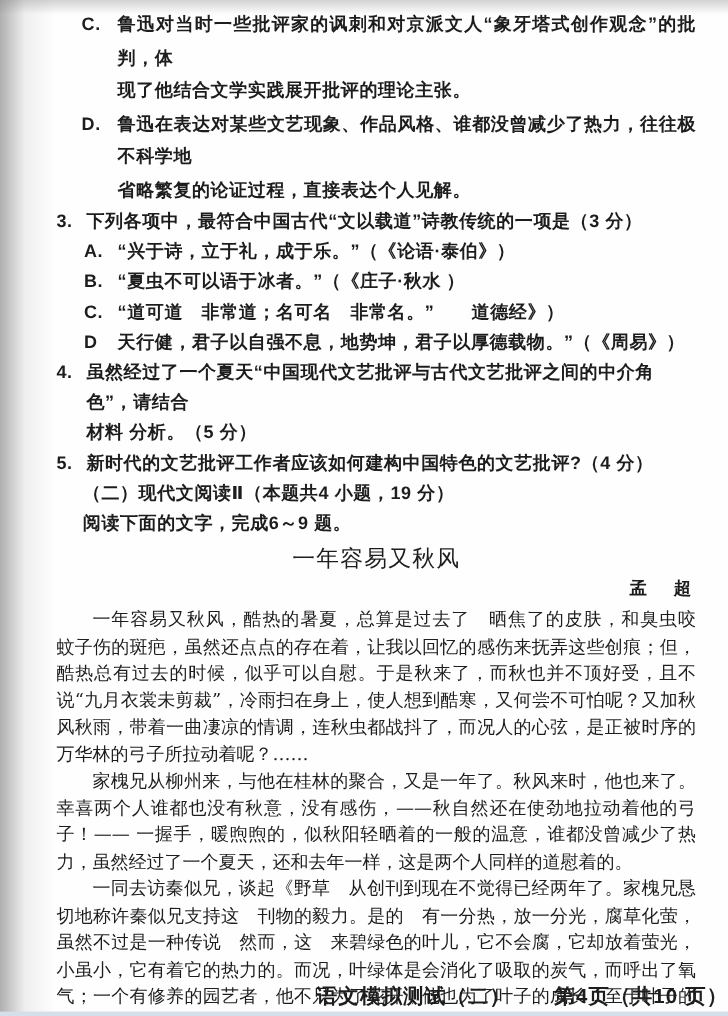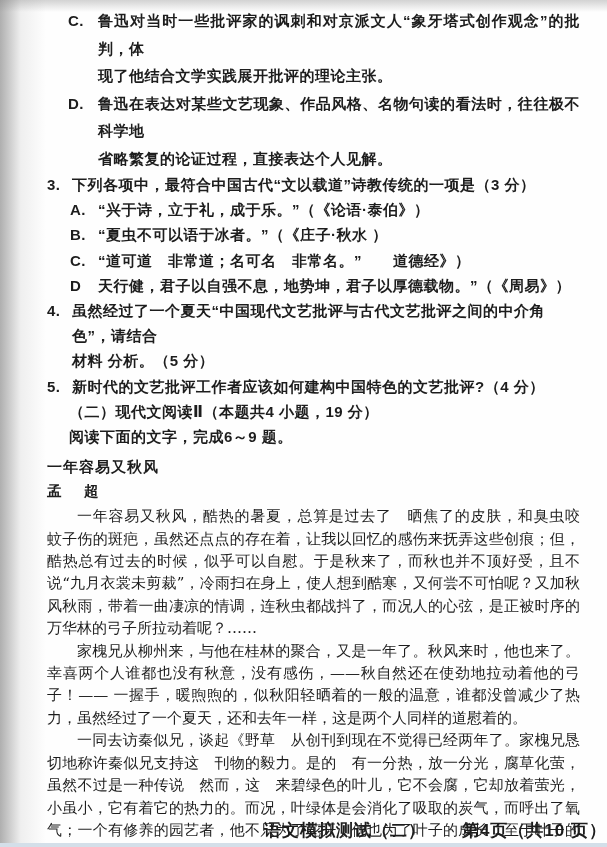--- a/index.html
+++ b/index.html
@@ -34,22 +34,22 @@
   .optrow .otext  { flex:1; text-align:justify; word-break:break-all; }
   .qrow { display:flex; line-height:25.2px; }
   .qrow .qnum { flex:0 0 25px; }
   .qrow .qtext { flex:1; word-break:break-all; }
   .q3opt { display:flex; margin-left:23px; line-height:25.2px; }
   .q3opt .olabel { flex:0 0 28px; }
   .q3opt .otext { flex:1; word-break:break-all; }
   .secline { margin-left:22px; line-height:25.2px; }
   .textlabel { margin-left:10px; line-height:25.2px; }
   
-  .essay-title { font-size:15px; font-weight:700; margin-top:5px; line-height:26px; letter-spacing:1px; }
-  .essay-author { text-align:left; font-size:14.5px; font-weight:700; line-height:23px; letter-spacing:4px; }
+  .essay-title { text-align:center; font-size:19px; font-weight:400; margin-top:5px; line-height:26px; letter-spacing:1px; }
+  .essay-author { text-align:right; font-size:14.5px; font-weight:700; line-height:23px; letter-spacing:4px; }
   .essay-body {
     font-family:"DejaVu Serif","Liberation Serif",serif;
     font-weight:500; font-size:15px; line-height:22.4px;
     margin-top:2px;
   }
   .essay-body p {
     margin:0; text-indent:2em; text-align:justify; word-break:break-all;
   }
   .footer {
     position:absolute; left:0; right:0; top:819px; z-index:2;
@@ -71,21 +71,21 @@
       <div class="optrow">
         <span class="olabel">C.</span>
         <span class="otext">
           <div>鲁迅对当时一些批评家的讽刺和对京派文人“象牙塔式创作观念”的批判，体</div>
           <div>现了他结合文学实践展开批评的理论主张。</div>
         </span>
       </div>
       <div class="optrow">
         <span class="olabel">D.</span>
         <span class="otext">
-          <div>鲁迅在表达对某些文艺现象、作品风格、名物句读的看法时，往往极不科学地</div>
+          <div>鲁迅在表达对某些文艺现象、作品风格、谁都没曾减少了热力，往往极不科学地</div>
           <div>省略繁复的论证过程，直接表达个人见解。</div>
         </span>
       </div>
 
       <div class="qrow">
         <span class="qnum">3.</span>
         <span class="qtext">下列各项中，最符合中国古代“文以载道”诗教传统的一项是（3 分）</span>
       </div>
       <div class="q3opt">
         <span class="olabel">A.</span>

